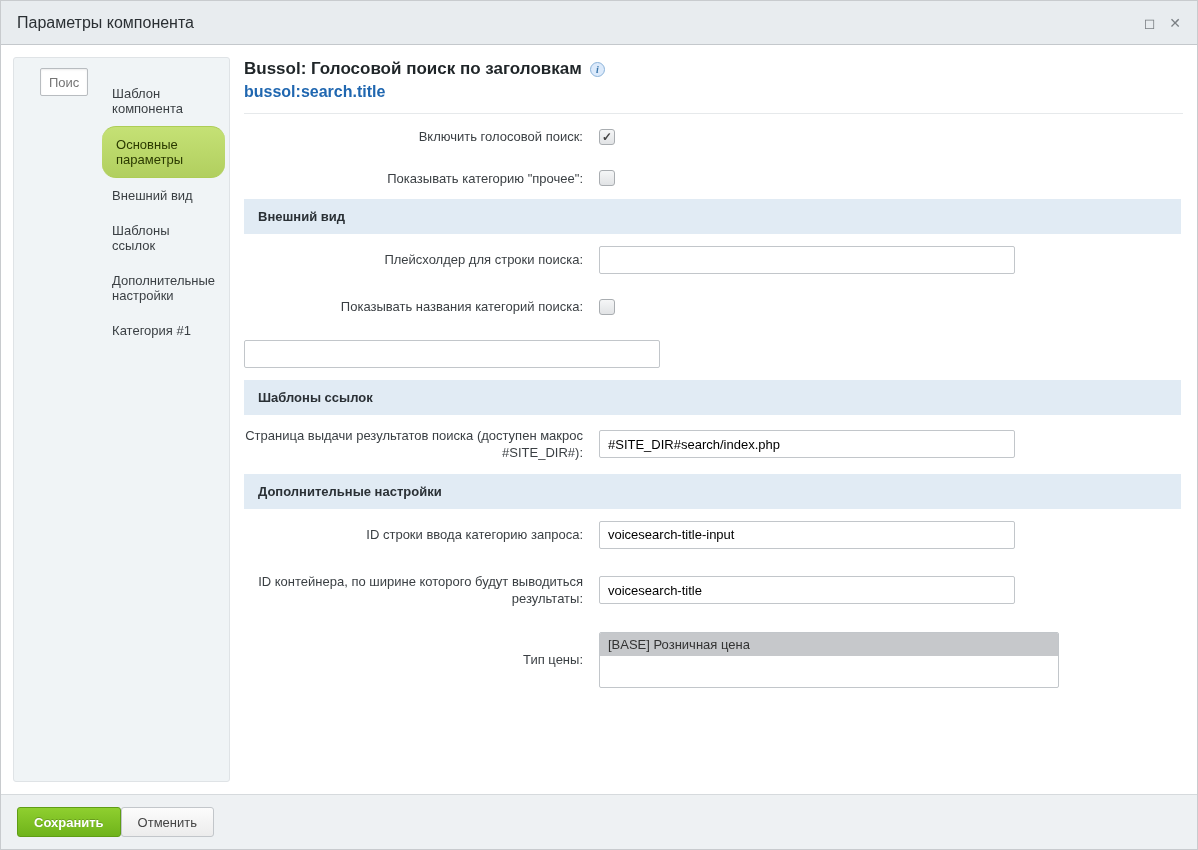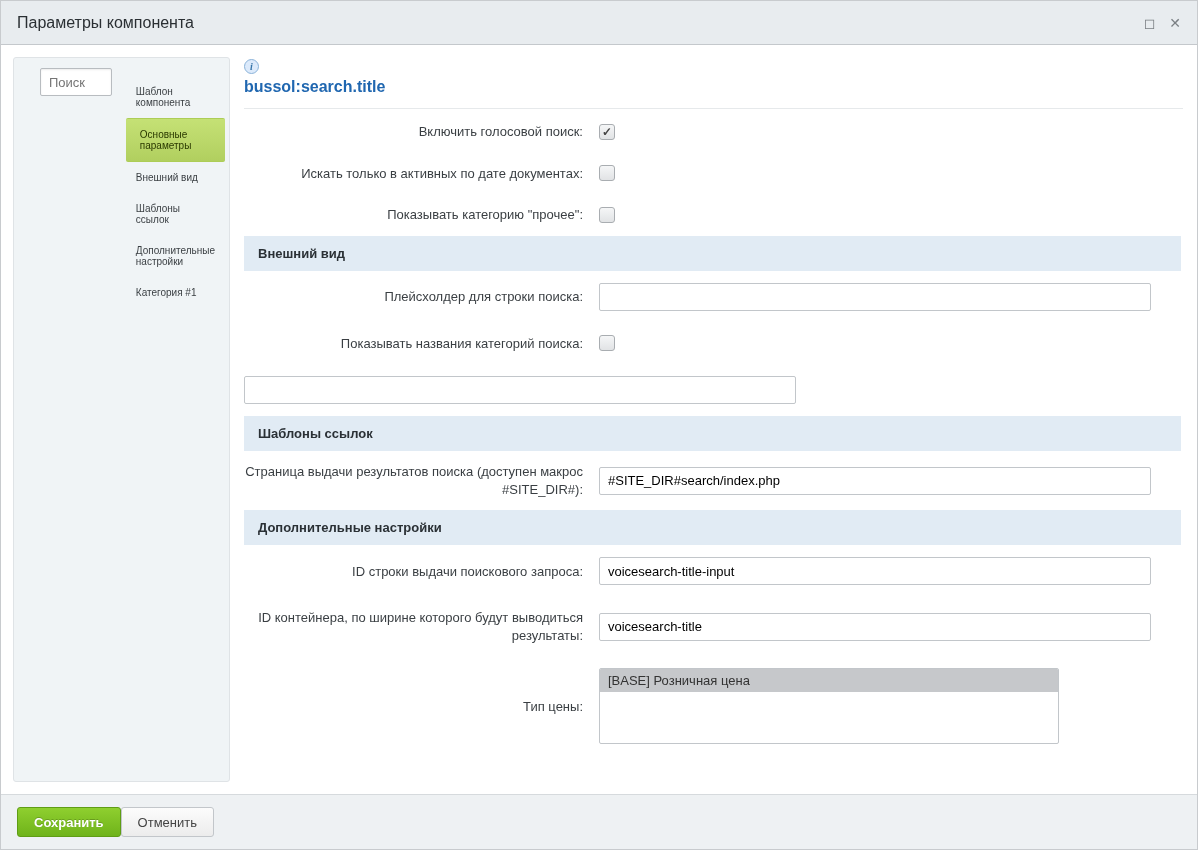--- a/index.html
+++ b/index.html
@@ -74,29 +74,29 @@
   }
   .sidebar-items {
     display: flex;
     flex-direction: column;
     padding-top: 8px;
   }
   .sidebar-item {
     padding: 10px 14px;
     color: #3a3f43;
     cursor: pointer;
-    font-size: 10px;
+    font-size: 13px;
   }
   .sidebar-item.active {
     background: #bedb6a;
     background: linear-gradient(#c5e175, #b1cf5f);
     border-top: 1px solid #adcd56;
     border-bottom: 1px solid #adcd56;
     color: #2b3a00;
-    border-radius: 2px;
+    border-radius: 14px;
     margin: 0 4px;
   }
   .content {
     flex: 1;
     display: flex;
     flex-direction: column;
     padding: 14px 14px 0 14px;
     overflow: hidden;
   }
   .content-header {
@@ -155,21 +155,21 @@
     padding-right: 16px;
     color: #3a3f43;
     line-height: 1.35;
   }
   .form-control {
     flex: 1;
     display: flex;
     align-items: center;
   }
   .form-control input[type="text"] {
-    width: 552px;
+    width: 416px;
     height: 28px;
     border: 1px solid #c2c6ca;
     border-radius: 2px;
     padding: 0 8px;
     font-size: 13px;
     background: #fff;
   }
   .checkbox {
     width: 16px;
     height: 16px;
@@ -190,21 +190,21 @@
   }
   .section-header {
     background: #e1ebf4;
     padding: 10px 14px;
     font-weight: bold;
     color: #2a3035;
     font-size: 13px;
   }
   .listbox {
     width: 460px;
-    height: 76px;
+    height: 56px;
     border: 1px solid #c2c6ca;
     border-radius: 2px;
     overflow-y: scroll;
     background: #fff;
   }
   .listbox::-webkit-scrollbar { width: 14px; }
   .listbox::-webkit-scrollbar-track { background: #f0f1f2; }
   .listbox::-webkit-scrollbar-thumb { background: #c1c5c9; }
   .listbox::-webkit-scrollbar-button {
     height:14px; background:#e4e6e8; border:1px solid #c4c8cc;
@@ -271,83 +271,78 @@
         <div class="sidebar-item">Шаблоны ссылок</div>
         <div class="sidebar-item">Дополнительные настройки</div>
         <div class="sidebar-item">Категория #1</div>
       </div>
     </div>
 
     <div class="content">
 
       <div class="content-header">
         <div class="content-title-row">
+          <div class="content-title">Bussol: Голосовой поиск по заголовкам</div>
           <span class="info-icon">i</span>
         </div>
         <div class="content-subtitle">bussol:search.title</div>
       </div>
 
       <div class="form-scroll">
 
         <div class="form-row">
           <div class="form-label">Включить голосовой поиск:</div>
           <div class="form-control">
             <span class="checkbox checked"></span>
           </div>
         </div>
 
-        <div class="form-row">
-          <div class="form-label">Искать только в активных по дате документах:</div>
+
+        <div class="form-row">
+          <div class="form-label">Показывать категорию "прочее":</div>
           <div class="form-control">
             <span class="checkbox"></span>
           </div>
         </div>
 
-        <div class="form-row">
-          <div class="form-label">Показывать категорию "прочее":</div>
+        <div class="section-header">Внешний вид</div>
+
+        <div class="form-row">
+          <div class="form-label">Плейсхолдер для строки поиска:</div>
+          <div class="form-control">
+            <input type="text" value="" style="">
+          </div>
+        </div>
+
+        <div class="form-row">
+          <div class="form-label">Показывать названия категорий поиска:</div>
           <div class="form-control">
             <span class="checkbox"></span>
           </div>
         </div>
 
-        <div class="section-header">Внешний вид</div>
-
-        <div class="form-row">
-          <div class="form-label">Плейсхолдер для строки поиска:</div>
+        <div class="form-row">
           <div class="form-control">
             <input type="text" value="" style="">
           </div>
         </div>
 
-        <div class="form-row">
-          <div class="form-label">Показывать названия категорий поиска:</div>
-          <div class="form-control">
-            <span class="checkbox"></span>
-          </div>
-        </div>
-
-        <div class="form-row">
-          <div class="form-control">
-            <input type="text" value="" style="">
-          </div>
-        </div>
-
         <div class="section-header">Шаблоны ссылок</div>
 
         <div class="form-row">
           <div class="form-label">Страница выдачи результатов поиска (доступен макрос #SITE_DIR#):</div>
           <div class="form-control">
             <input type="text" value="#SITE_DIR#search/index.php" style="">
           </div>
         </div>
 
         <div class="section-header">Дополнительные настройки</div>
 
         <div class="form-row">
-          <div class="form-label">ID строки выдачи поискового запроса:</div>
+          <div class="form-label">ID строки ввода категорию запроса:</div>
           <div class="form-control">
             <input type="text" value="voicesearch-title-input" style="">
           </div>
         </div>
 
         <div class="form-row">
           <div class="form-label">ID контейнера, по ширине которого будут выводиться результаты:</div>
           <div class="form-control">
             <input type="text" value="voicesearch-title" style="">
           </div>

